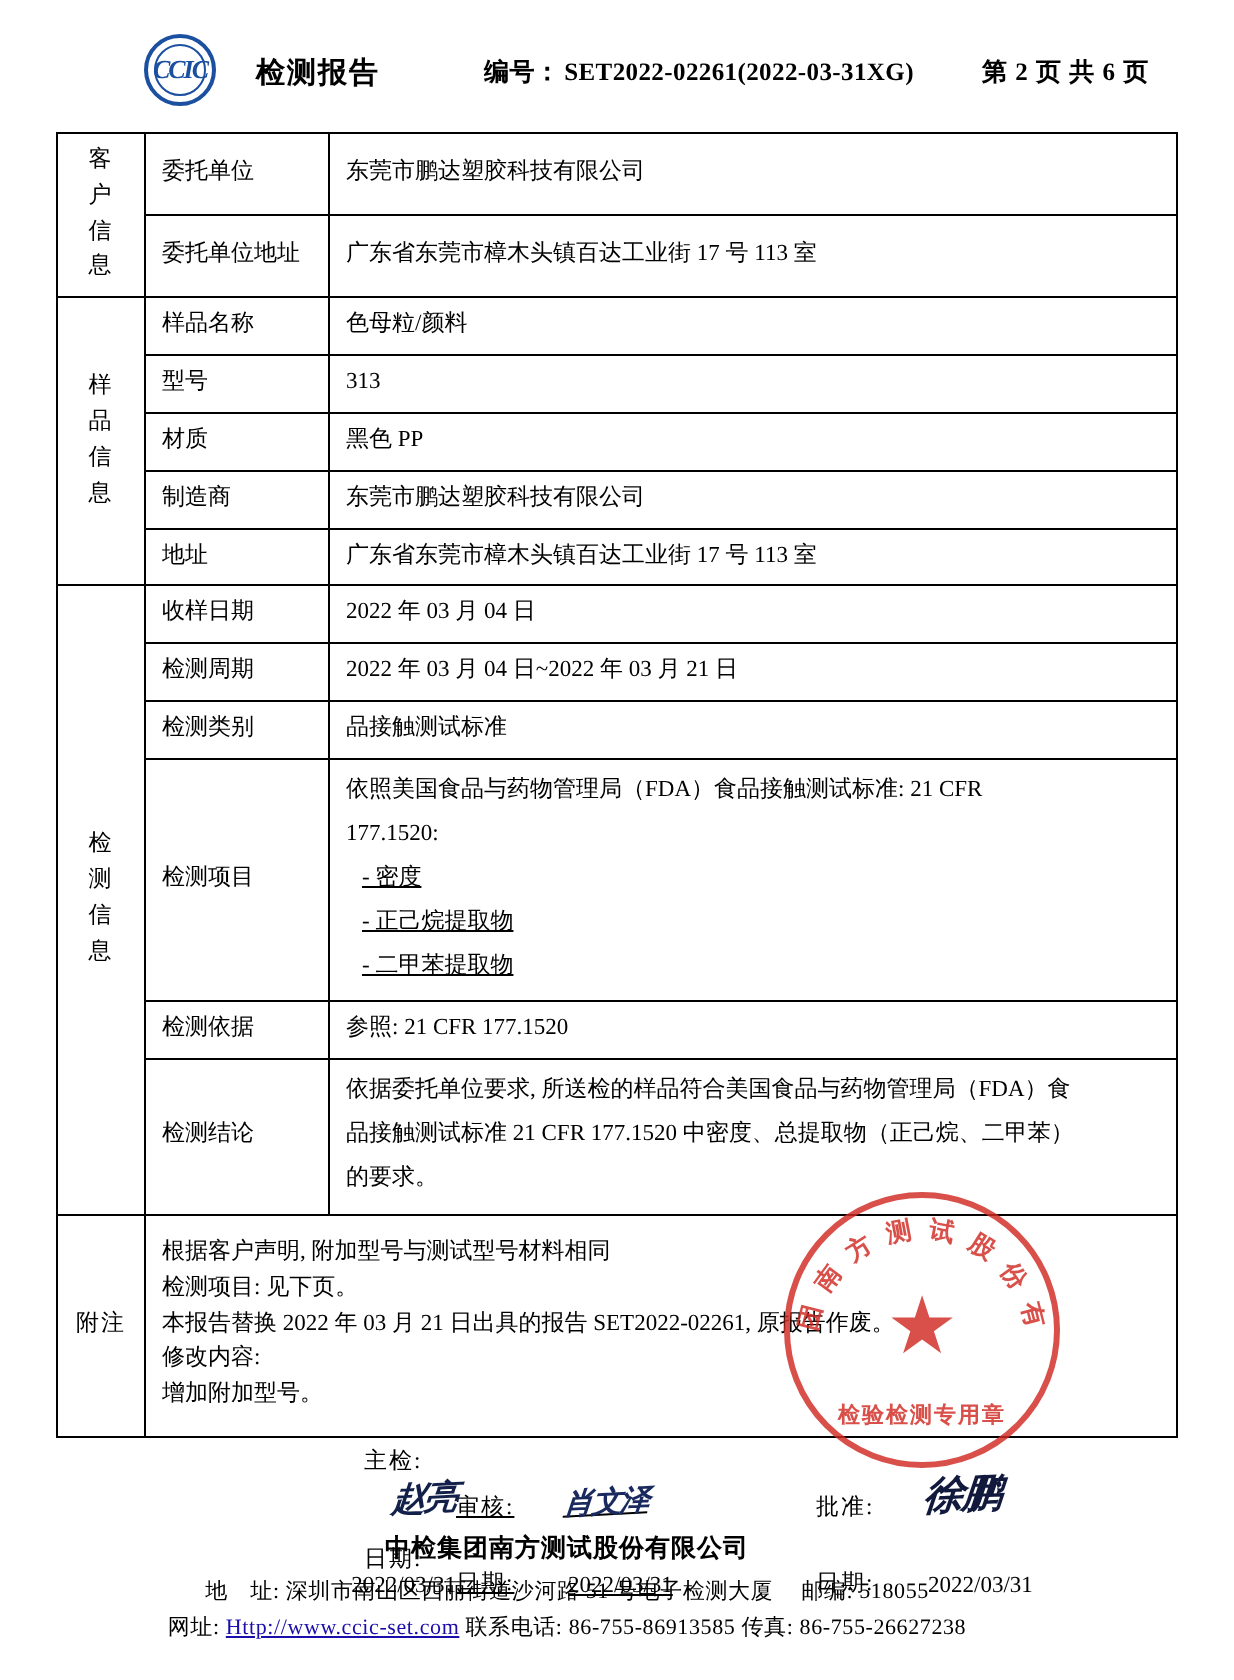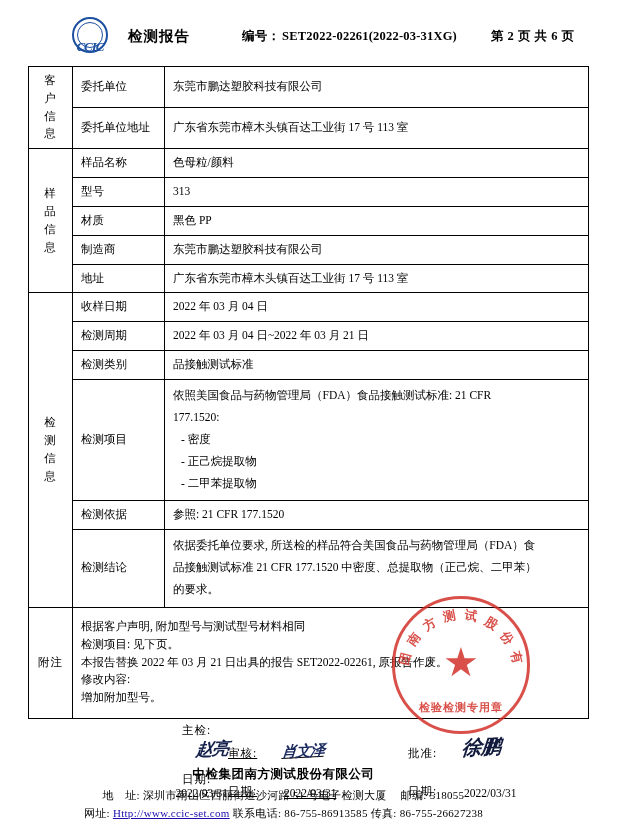--- a/index.html
+++ b/index.html
@@ -48,21 +48,21 @@
   .logo .inner {
     position: absolute;
     left: 5px; top: 5px;
     width: 26px; height: 26px;
     border: 1.5px solid #1b4fa0;
     border-radius: 50%;
     box-sizing: border-box;
   }
   .logo .cc {
     position: absolute;
-    left: 0; top: 12px;
+    left: 0; top: 0;
     width: 36px; height: 36px;
     line-height: 36px;
     text-align: center;
     font-family: "Liberation Serif", serif;
     font-size: 13px;
     font-weight: bold;
     font-style: italic;
     color: #1b4fa0;
     letter-spacing: -1px;
   }
@@ -112,21 +112,21 @@
     width: 92px;
     font-size: 11.5px;
     vertical-align: middle;
   }
   td.val {
     font-size: 11.5px;
   }
   td.val.tall { line-height: 1.75; }
 
   .item-list p { margin: 0 0 2px 0; }
-  .item-list p.sub { text-indent: 8px; }
+  .item-list p.sub { text-indent: 8px; text-decoration: underline; }
 
   
   td.note {
     font-size: 11.5px;
     line-height: 1.85;
     padding: 6px 8px 10px 8px;
     height: 100px;
     vertical-align: top;
     position: relative;
   }

